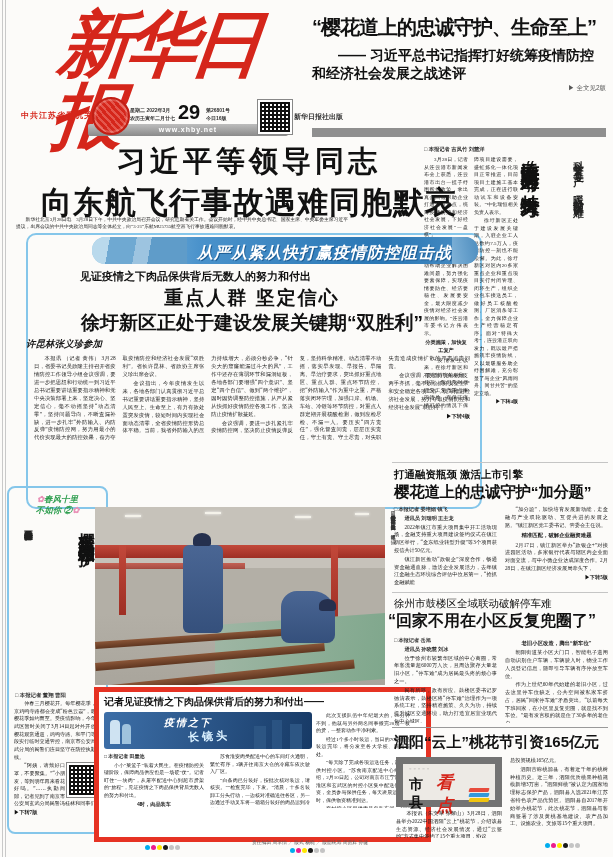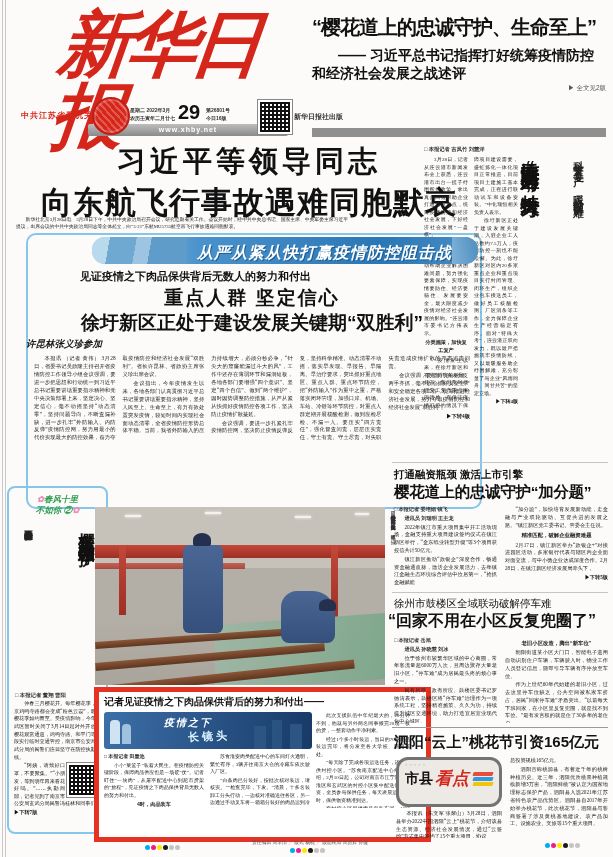--- a/index.html
+++ b/index.html
@@ -38,21 +38,21 @@
   .dotrow span{width:5px;height:5px;border-radius:50%;display:block;}
   
   .photo{background:linear-gradient(#c6c2ba 0 34%,#b3afa6 34% 60%,#a9a59c);overflow:hidden;}
   .beam{background:linear-gradient(#c2483a,#9e2f24);}
   .floor{background:linear-gradient(100deg,#9fb6a4,#7fa78c);}
   .rail{background:linear-gradient(#8a5638,#5f3620);}
   .worker{background:linear-gradient(#4a6694,#35507c);border-radius:6px;}
   .helmet{background:#25304e;border-radius:50% 50% 20% 20%;}
   .lamp{background:#f4f2ea;box-shadow:0 0 3px #fff;}
   .illus{background:linear-gradient(100deg,#3d6fa8,#173a66);border-radius:3px;overflow:hidden;}
-  .badgebox{background:#edeae5;border:3px solid #737373;border-radius:12px;}
+  .badgebox{background:#edeae5;border:7px solid #737373;border-radius:0;}
   .book{height:4px;width:20px;border-radius:1px;transform:skewX(-18deg);margin-top:1px;}
   .edge{border-left:1px solid #c9c9c9;border-right:1px solid #c9c9c9;width:2px;}
 </style>
 </head>
 <body>
 
 <div class="page">
   <div class="abs edge" style="left:2px;top:0;height:857px;"></div>
 
   <div class="abs calli" style="left:58px;top:8px;width:258px;height:96px;">新华日报</div>

